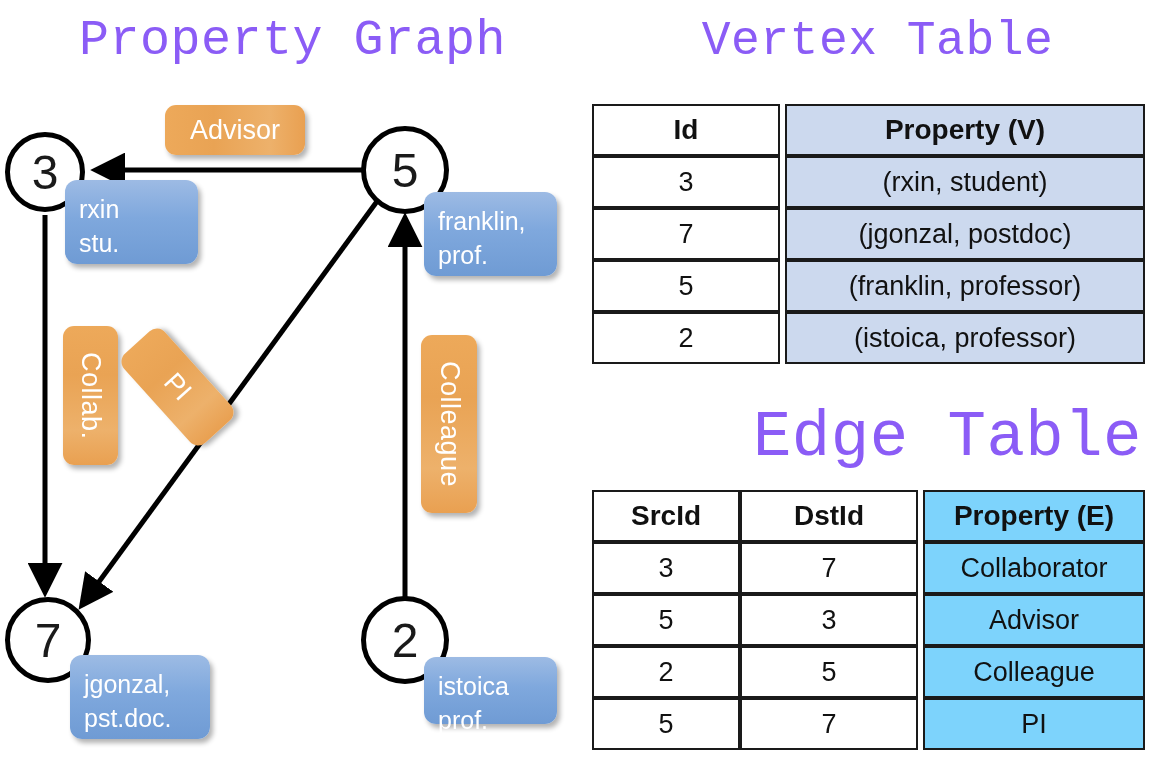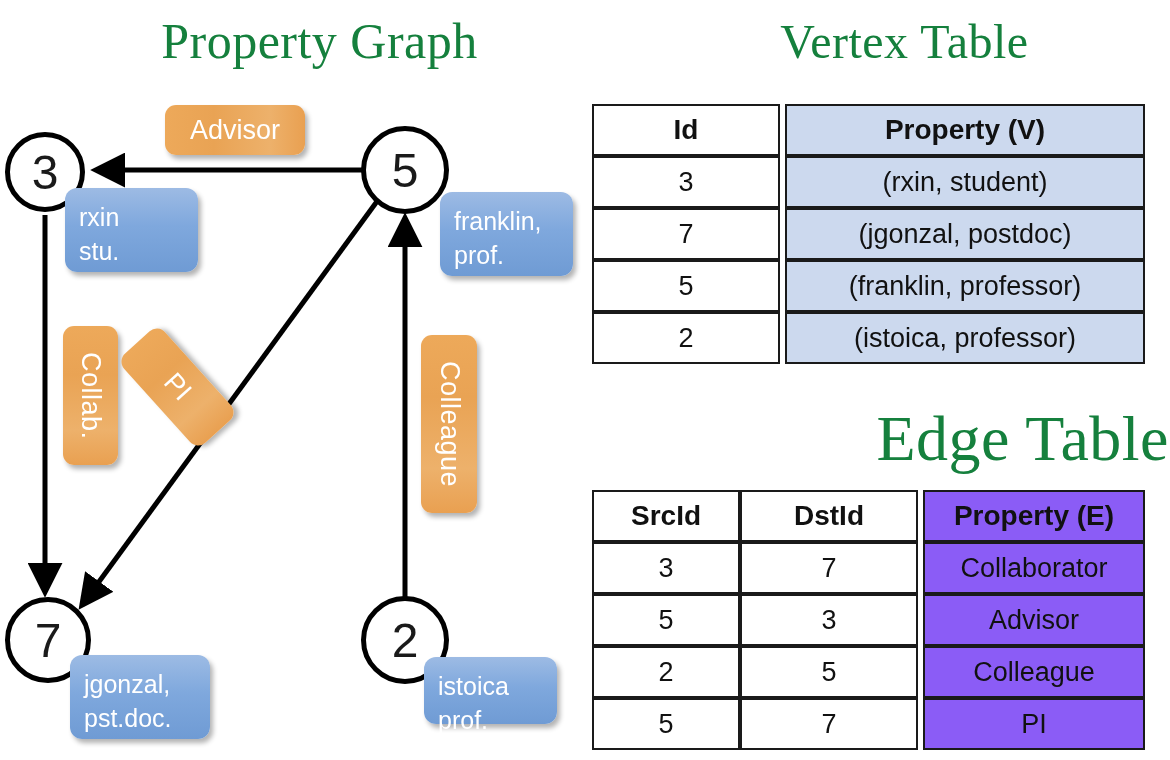--- a/index.html
+++ b/index.html
@@ -12,26 +12,25 @@
     height: 760px;
     position: relative;
     overflow: hidden;
     font-family: "Liberation Sans", sans-serif;
     color: #000000;
   }
 
   
   .title {
     position: absolute;
-    font-family: Liberation Serif, serif;
+    font-family: Liberation Mono, monospace;
     font-weight: 400;
-    color: #15803d;
+    color: #8b5cf6;
     white-space: nowrap;
     letter-spacing: 0.5px;
-    padding-left: 27px;
   }
   #title-property-graph { left: 0px;   top: 12px;  width: 585px; text-align: center; font-size: 50px; }
   #title-vertex-table   { left: 585px; top: 14px;  width: 585px; text-align: center; font-size: 48px; }
   #title-edge-table     { left: 557px; top: 402px; width: 585px; text-align: right; font-size: 64px; }
 
   
   #graph-panel {
     position: absolute;
     left: 0; top: 0;
     width: 585px; height: 760px;
@@ -110,21 +109,21 @@
     font-weight: normal;
     font-size: 27px;
     color: #111111;
     padding: 0;
     height: 52px;
     box-sizing: border-box;
   }
   .data-table th { font-weight: bold; font-size: 28px; }
   .cell-plain { background: #ffffff; }
   .cell-blue  { background: #ccd9ee; }
-  .cell-orange{ background: #8b5cf6; }
+  .cell-orange{ background: #7dd3fc; }
   .sep-col { border: none !important; background: #ffffff; width: 4px; padding: 0; }
 
   #vertex-table { left: 592px; top: 104px; width: 553px; }
   #edge-table   { left: 592px; top: 490px; width: 553px; }
 </style>
 </head>
 <body>
 
 <div class="title" id="title-property-graph">Property Graph</div>
 <div class="title" id="title-vertex-table">Vertex Table</div>
@@ -154,25 +153,25 @@
   <div class="node-circle" style="left:361px; top:126px; width:88px; height:88px;">
     <span>5</span>
   </div>
   <div class="node-circle" style="left:5px;  top:597px; width:86px; height:86px;">
     <span>7</span>
   </div>
   <div class="node-circle" style="left:361px; top:596px; width:88px; height:88px;">
     <span>2</span>
   </div>
 
-  <div class="prop-box" style="left:65px; top:188px; width:133px; height:84px;">
+  <div class="prop-box" style="left:65px; top:180px; width:133px; height:84px;">
     <div>rxin</div>
     <div>stu.</div>
   </div>
-  <div class="prop-box" style="left:424px; top:192px; width:133px; height:84px;margin-left:16px;">
+  <div class="prop-box" style="left:424px; top:192px; width:133px; height:84px;">
     <div>franklin,</div>
     <div>prof.</div>
   </div>
   <div class="prop-box" style="left:70px; top:655px; width:140px; height:84px;">
     <div>jgonzal,</div>
     <div>pst.doc.</div>
   </div>
   <div class="prop-box" style="left:424px; top:657px; width:133px; height:67px;">
     <div>istoica</div>
     <div>prof.</div>

